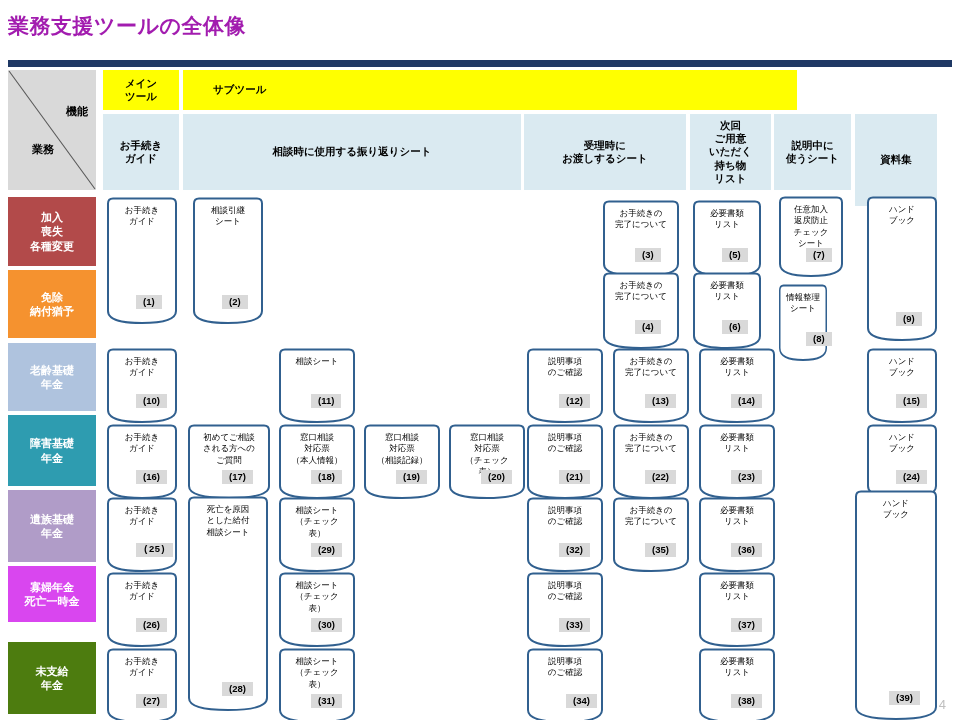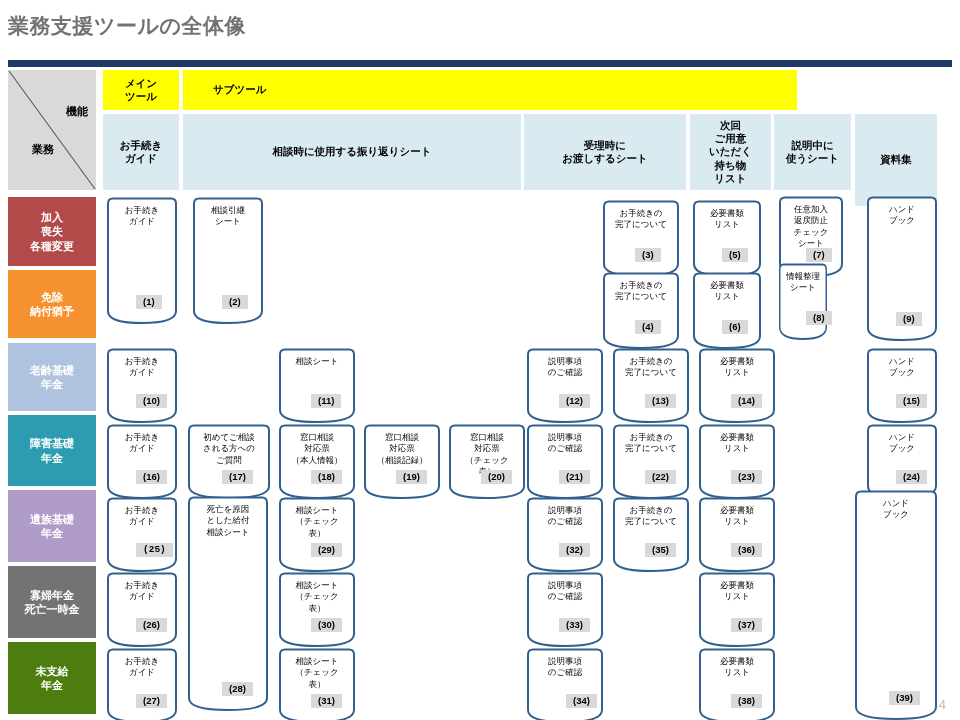--- a/index.html
+++ b/index.html
@@ -6,21 +6,21 @@
   body{
     width:960px;height:720px;
     background:#ffffff;
     font-family:"Liberation Sans","DejaVu Sans",sans-serif;
     overflow:hidden;
     position:relative;
   }
   
   #slide-title{
     position:absolute;left:8px;top:12px;
-    font-size:21px;font-weight:bold;color:#737373;
+    font-size:21px;font-weight:bold;color:#a21caf;
     letter-spacing:.5px;
     white-space:nowrap;
   }
   #title-rule{
     position:absolute;left:8px;top:60px;width:944px;height:7px;
     background:#1F3864;
   }
   
   .hdr{
     position:absolute;
@@ -103,21 +103,21 @@
     <div class="hdr blue" style="left: 690px; top: 114px; width: 81px; height: 76px;">次回<br>ご用意<br>いただく<br>持ち物<br>リスト</div>
     <div class="hdr blue" style="left: 774px; top: 114px; width: 77px; height: 76px;">説明中に<br>使うシート</div>
     <div class="hdr blue" style="left: 855px; top: 114px; width: 82px; height: 92px;">資料集</div>
   </div>
 <div id="rowlabels">
     <div class="rowlabel" style="top: 197px; height: 69px; background: rgb(178, 74, 74);">加入<br>喪失<br>各種変更</div>
     <div class="rowlabel" style="top: 270px; height: 68px; background: rgb(245, 146, 47);">免除<br>納付猶予</div>
     <div class="rowlabel" style="top: 343px; height: 68px; background: rgb(175, 195, 222);">老齢基礎<br>年金</div>
     <div class="rowlabel" style="top: 415px; height: 71px; background: rgb(46, 156, 176);">障害基礎<br>年金</div>
     <div class="rowlabel" style="top: 490px; height: 72px; background: rgb(176, 156, 200);">遺族基礎<br>年金</div>
-    <div class="rowlabel" style="top: 566px; height: 72px; background: #737373;">寡婦年金<br>死亡一時金</div>
+    <div class="rowlabel" style="top: 566px; height: 56px; background: #d946ef;">寡婦年金<br>死亡一時金</div>
     <div class="rowlabel" style="top: 642px; height: 72px; background: #4d7c0f;">未支給<br>年金</div>
   </div>
 <div id="docs">
     <div class="doc" style="left: 107px; top: 197px; width: 70px; height: 128px;">
       <svg viewBox="0 0 70 128" preserveAspectRatio="none">
         <path d="M 6 1.5 H 64 Q 69 1.5 69 6.5 V 114 C 69 126, 43.4 126, 35 126 C 26.6 126, 1 126, 1 114 V 6.5 Q 1 1.5 6 1.5 Z" fill="#ffffff" stroke="#31608F" stroke-width="2"></path>
       </svg>
       <div class="doctext">お手続き<br>ガイド</div>
       <div class="docnum" style="left: 29px; top: 98px;">(1)</div>
     </div>
@@ -156,21 +156,21 @@
       <div class="doctext">必要書類<br>リスト</div>
       <div class="docnum" style="left: 29px; top: 48px;">(6)</div>
     </div>
     <div class="doc" style="left: 779px; top: 196px; width: 64px; height: 82px;">
       <svg viewBox="0 0 64 82" preserveAspectRatio="none">
         <path d="M 6 1.5 H 58 Q 63 1.5 63 6.5 V 68 C 63 80, 39.68 80, 32 80 C 24.32 80, 1 80, 1 68 V 6.5 Q 1 1.5 6 1.5 Z" fill="#ffffff" stroke="#31608F" stroke-width="2"></path>
       </svg>
       <div class="doctext">任意加入<br>返戻防止<br>チェック<br>シート</div>
       <div class="docnum" style="left: 27px; top: 52px;">(7)</div>
     </div>
-    <div class="doc" style="left: 779px; top: 263px; width: 48px; height: 78px;">
+    <div class="doc" style="left: 779px; top: 284px; width: 48px; height: 78px;">
       <svg viewBox="0 0 64 78" preserveAspectRatio="none">
         <path d="M 6 1.5 H 58 Q 63 1.5 63 6.5 V 64 C 63 76, 39.68 76, 32 76 C 24.32 76, 1 76, 1 64 V 6.5 Q 1 1.5 6 1.5 Z" fill="#ffffff" stroke="#31608F" stroke-width="2"></path>
       </svg>
       <div class="doctext">情報整理<br>シート</div>
       <div class="docnum" style="left: 27px; top: 48px;">(8)</div>
     </div>
     <div class="doc" style="left: 867px; top: 196px; width: 70px; height: 146px;">
       <svg viewBox="0 0 70 146" preserveAspectRatio="none">
         <path d="M 6 1.5 H 64 Q 69 1.5 69 6.5 V 132 C 69 144, 43.4 144, 35 144 C 26.6 144, 1 144, 1 132 V 6.5 Q 1 1.5 6 1.5 Z" fill="#ffffff" stroke="#31608F" stroke-width="2"></path>
       </svg>

